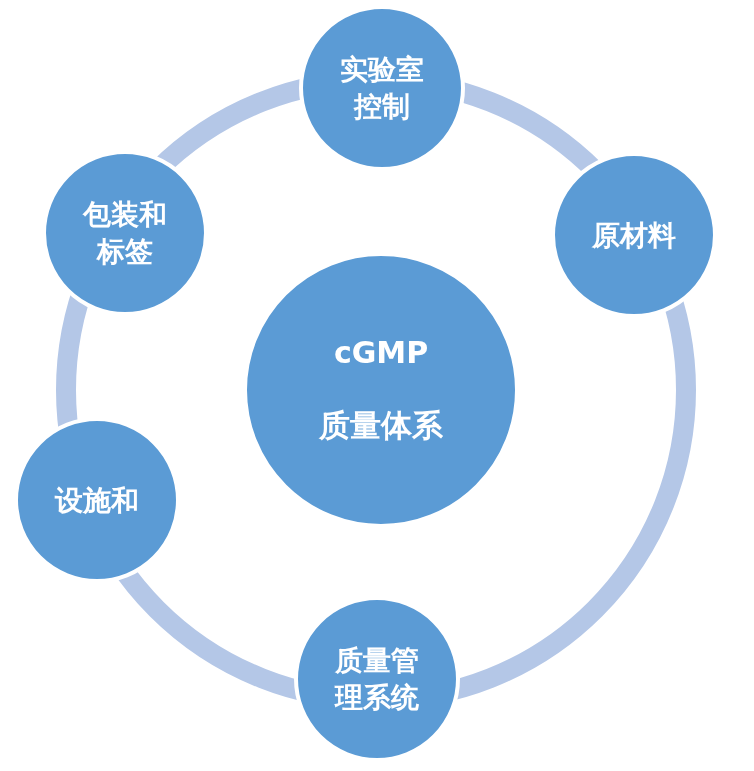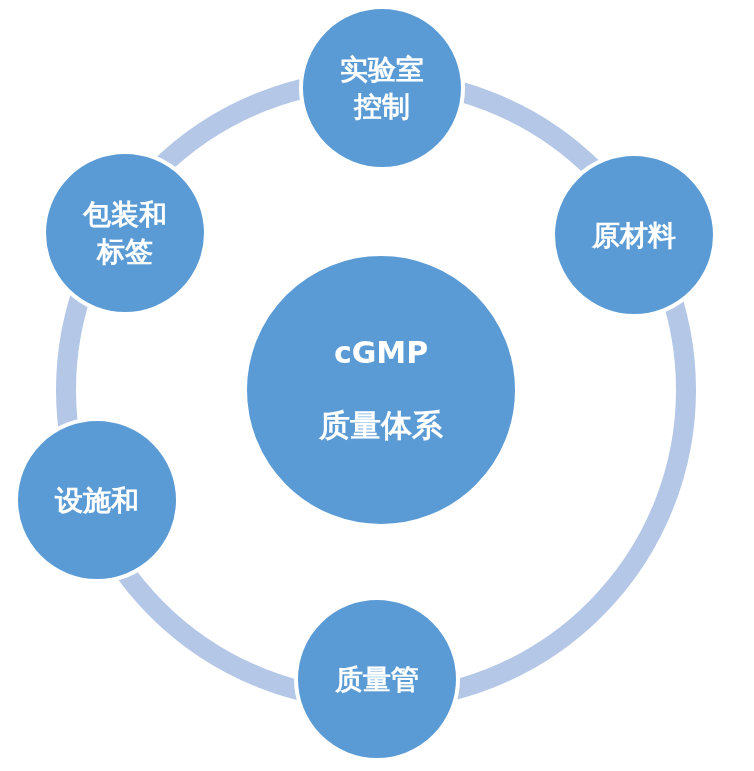--- a/index.html
+++ b/index.html
@@ -90,20 +90,21 @@
     <span>控制</span>
   </div>
 
   <div class="node satellite pos-raw">
     <span>原材料</span>
   </div>
 
 
   <div class="node satellite pos-qms">
     <span>质量管</span>
+    <span>理系统</span>
   </div>
 
   <div class="node satellite pos-facilities">
     <span>设施和</span>
   </div>
 
   <div class="node center-node">
     <span class="center-line1">cGMP</span>
     <span class="center-line2">质量体系</span>
   </div>

